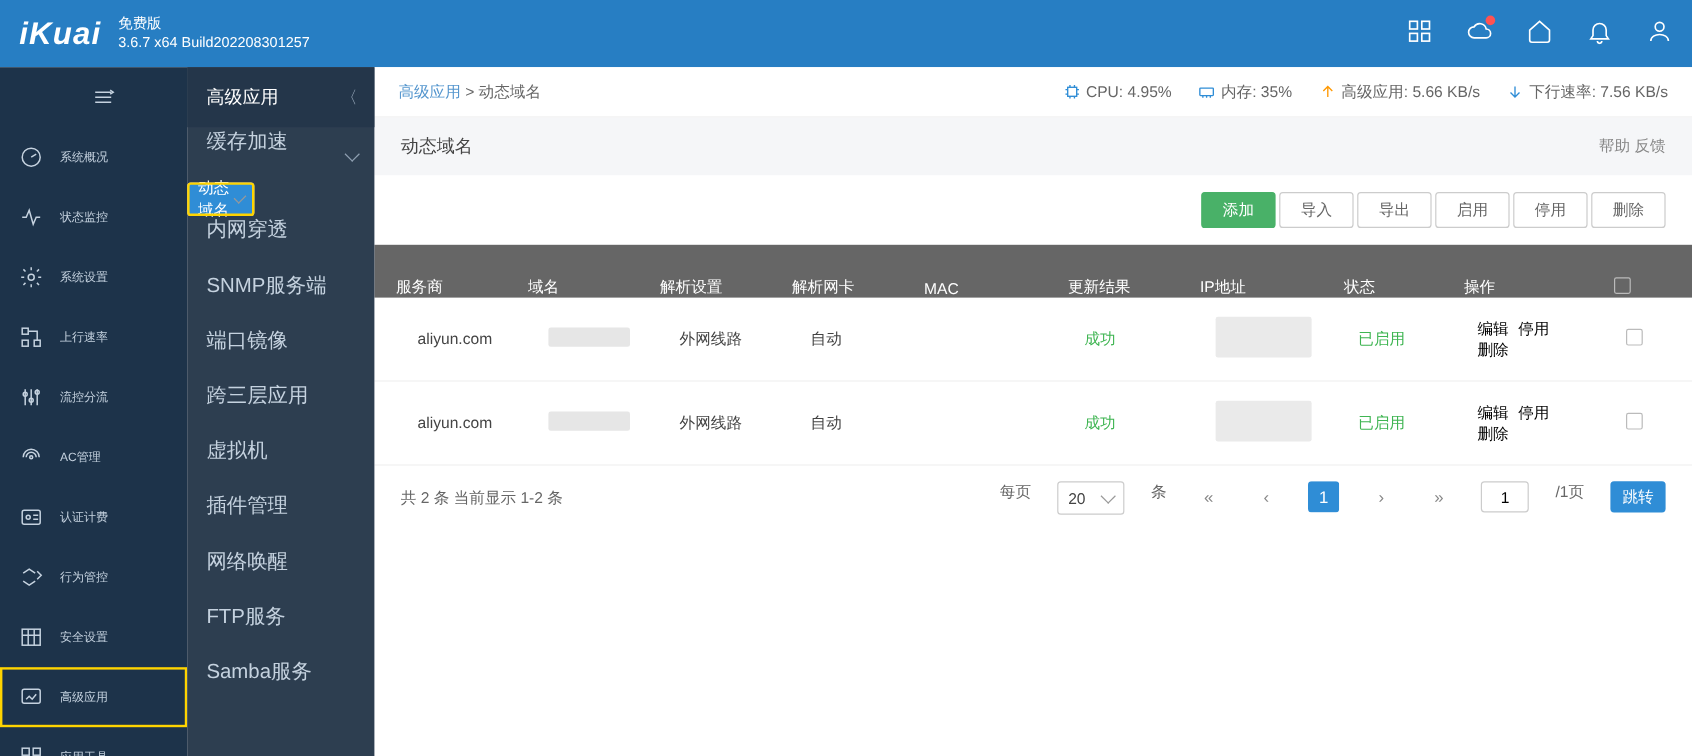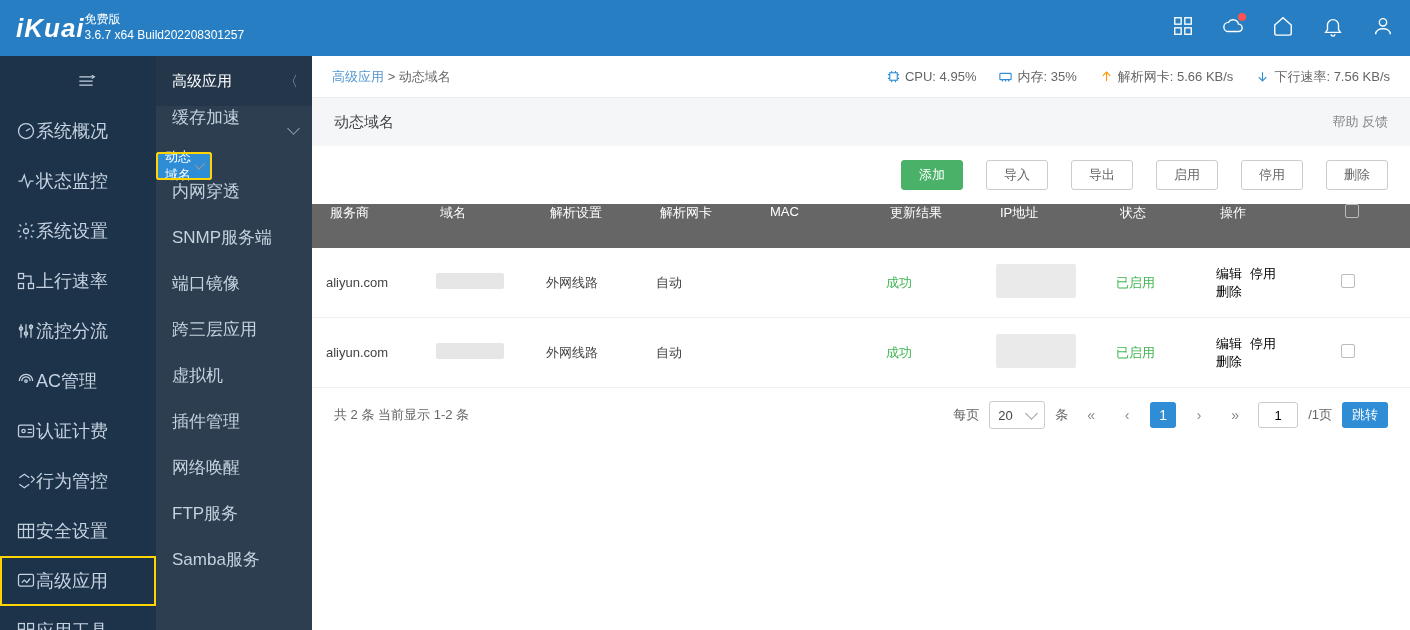--- a/index.html
+++ b/index.html
@@ -1,28 +1,28 @@
 <!DOCTYPE html>
 <html><head>
 <meta charset="utf-8">
 <style>
 *{box-sizing:border-box;margin:0;padding:0;font-family:"Microsoft YaHei","PingFang SC",Arial,sans-serif}
 body{width:1410px;height:630px;overflow:hidden;background:#fff}
 .top{height:56px;background:#277ec3;display:flex;align-items:center;color:#fff;padding:0 16px}
 .logo{font-size:26px;font-weight:700;letter-spacing:1px}
 .logo b{font-style:italic}
-.ver{font-size:12px;line-height:1.3}
+.ver{margin-left:14px;font-size:12px;line-height:1.3}
 .top-icons{margin-left:auto;display:flex;gap:28px;align-items:center}
 .top-icons svg{width:22px;height:22px;stroke:#fff;fill:none;stroke-width:1.5}
 .red-dot{position:absolute;top:-2px;right:-2px;width:8px;height:8px;background:#ff5252;border-radius:50%}
 .icon-wrap{position:relative}
 .layout{display:flex;height:calc(100% - 56px)}
 
 .nav1{width:156px;background:#1d334a;color:#c5d2df}
-.nav1-col{height:50px;display:flex;align-items:center;padding-left:16px;font-size:18px;cursor:pointer}
+.nav1-col{height:50px;display:flex;align-items:center;padding-left:16px;gap:14px;font-size:10px;cursor:pointer}
 .nav1-col.hl{outline:2px solid #ffd400;outline-offset:-2px}
 .nav1-head{justify-content:center}
 .nav1 svg{width:20px;height:20px;stroke:#c5d2df;fill:none;stroke-width:1.5}
 
 .nav2{width:156px;background:#2d3e50;color:#c5d2df;position:relative}
 .nav2-title{height:50px;display:flex;align-items:center;padding:0 16px;font-size:15px;color:#fff;background:#24364a}
 .nav2-chev{position:absolute;right:14px;top:17px;color:#8fa0b2;font-size:14px}
 .nav2-item{height:46px;display:flex;align-items:flex-start;padding:0 16px;font-size:17px;cursor:pointer;position:relative}
 .nav2-item.sel{background:#2f8dd6;color:#fff;outline:2px solid #ffd400;outline-offset:-2px}
 .nav2-item.caret::after{content:'';position:absolute;right:14px;top:18px;width:8px;height:8px;border-right:1.5px solid #8fa0b2;border-bottom:1.5px solid #8fa0b2;transform:rotate(45deg)}
@@ -32,36 +32,36 @@
 .crumbs a{color:#5596ce;text-decoration:none}
 .stats{margin-left:auto;display:flex;gap:22px;align-items:center}
 .stats span svg{width:15px;height:15px;vertical-align:-3px;margin-right:4px}
 .cpu svg{stroke:#2f8dd6}.mem svg{stroke:#2f8dd6}.up svg{stroke:#ff9800}.down svg{stroke:#2f8dd6}
 .stats svg{fill:none;stroke-width:1.8}
 
 .bar2{height:48px;background:#f5f6f8;display:flex;align-items:center;padding:0 22px;font-size:15px;color:#444}
 .bar2-links{margin-left:auto;font-size:13px;color:#888}
 .bar2-links span{cursor:pointer}
 
-.toolbar{height:58px;display:flex;align-items:center;justify-content:flex-end;padding:0 22px;gap:23px}
+.toolbar{height:58px;display:flex;align-items:center;justify-content:flex-end;padding:0 22px;gap:3px}
 .btn{min-width:62px;height:30px;border:1px solid #ccc;background:#fff;border-radius:3px;font-size:13px;color:#666;cursor:pointer}
 .btn.pri{background:#49b168;border-color:#49b168;color:#fff}
 
-.thead{height:44px;background:#666;color:#fff;display:flex;align-items:flex-start;font-size:13px;padding:0 10px}
+.thead{height:44px;background:#666;color:#fff;display:flex;align-items:flex-end;font-size:13px;padding:0 10px}
 .col{padding:0 8px}
 .c-prov{width:110px}.c-dom{width:110px}.c-res{width:110px}.c-nic{width:110px}.c-mac{width:120px}.c-ret{width:110px}.c-ip{width:120px}.c-sta{width:100px}.c-op{width:120px}.c-chk{width:40px;text-align:center}
-.row{height:70px;display:flex;align-items:center;font-size:13px;color:#444;border-bottom:1px solid #f0f0f0;padding:0 6px}
+.row{height:70px;display:flex;align-items:center;font-size:13px;color:#444;border-bottom:1px solid #f0f0f0;padding:0 28px}
 .blur{width:68px;height:16px;background:#e6e6e6;border-radius:2px;display:inline-block}
 .blur2{width:80px;height:34px;background:#eaeaea;border-radius:2px;display:inline-block}
 .green{color:#3fb552}
 .link{color:#000000;cursor:pointer;margin-right:8px}
 .chk{width:14px;height:14px;border:1.5px solid #bbb;border-radius:2px;display:inline-block}
 
 .pager{height:54px;display:flex;align-items:center;padding:0 22px;font-size:13px;color:#666}
-.pager-right{margin-left:auto;display:flex;align-items:center;gap:10px}
+.pager-right{margin-left:auto;display:flex;gap:22px}
 .sel{width:56px;height:28px;border:1px solid #ccc;border-radius:3px;padding:0 8px;display:flex;align-items:center;justify-content:space-between;font-size:13px;color:#444}
 .sel::after{content:'';width:8px;height:8px;border-right:1.5px solid #999;border-bottom:1.5px solid #999;transform:rotate(45deg);margin-top:-4px}
 .pgbtn{width:26px;height:26px;border:1px solid transparent;background:#fff;color:#888;border-radius:3px;font-size:14px;cursor:pointer}
 .pgbtn.cur{background:#2f8dd6;color:#fff}
 .pgin{width:40px;height:26px;border:1px solid #ccc;border-radius:3px;text-align:center;font-size:13px}
 .jump{height:26px;padding:0 10px;background:#2f8dd6;color:#ffffff;border:none;border-radius:3px;font-size:13px;cursor:pointer}
 </style>
 </head>
 <body>
 
@@ -239,21 +239,21 @@
         <span class="cpu"><svg viewBox="0 0 24 24">
               <rect x="6" y="6" width="12" height="12"></rect>
               <path d="M9 3v3M15 3v3M9 18v3M15 18v3M3 9h3M3 15h3M18 9h3M18 15h3"></path>
             </svg><span>CPU:</span> <span>4.95%</span></span>
         <span class="mem"><svg viewBox="0 0 24 24">
               <rect x="3" y="7" width="18" height="10" rx="1"></rect>
               <path d="M7 17v3M12 17v3M17 17v3"></path>
             </svg><span>内存:</span> <span>35%</span></span>
         <span class="up"><svg viewBox="0 0 24 24">
               <path d="M12 19V5M6 11l6-6 6 6"></path>
-            </svg><span>解析网卡:</span> <span>5.66 KB/s</span></span>
+            </svg><span>高级应用:</span> <span>5.66 KB/s</span></span>
         <span class="down"><svg viewBox="0 0 24 24">
               <path d="M12 5v14M6 13l6 6 6-6"></path>
             </svg><span>下行速率:</span> <span>7.56 KB/s</span></span>
       </div>
     </div>
 
     <div class="bar2">
       <span>动态域名</span>
       <div class="bar2-links">
         <span>帮助</span>

